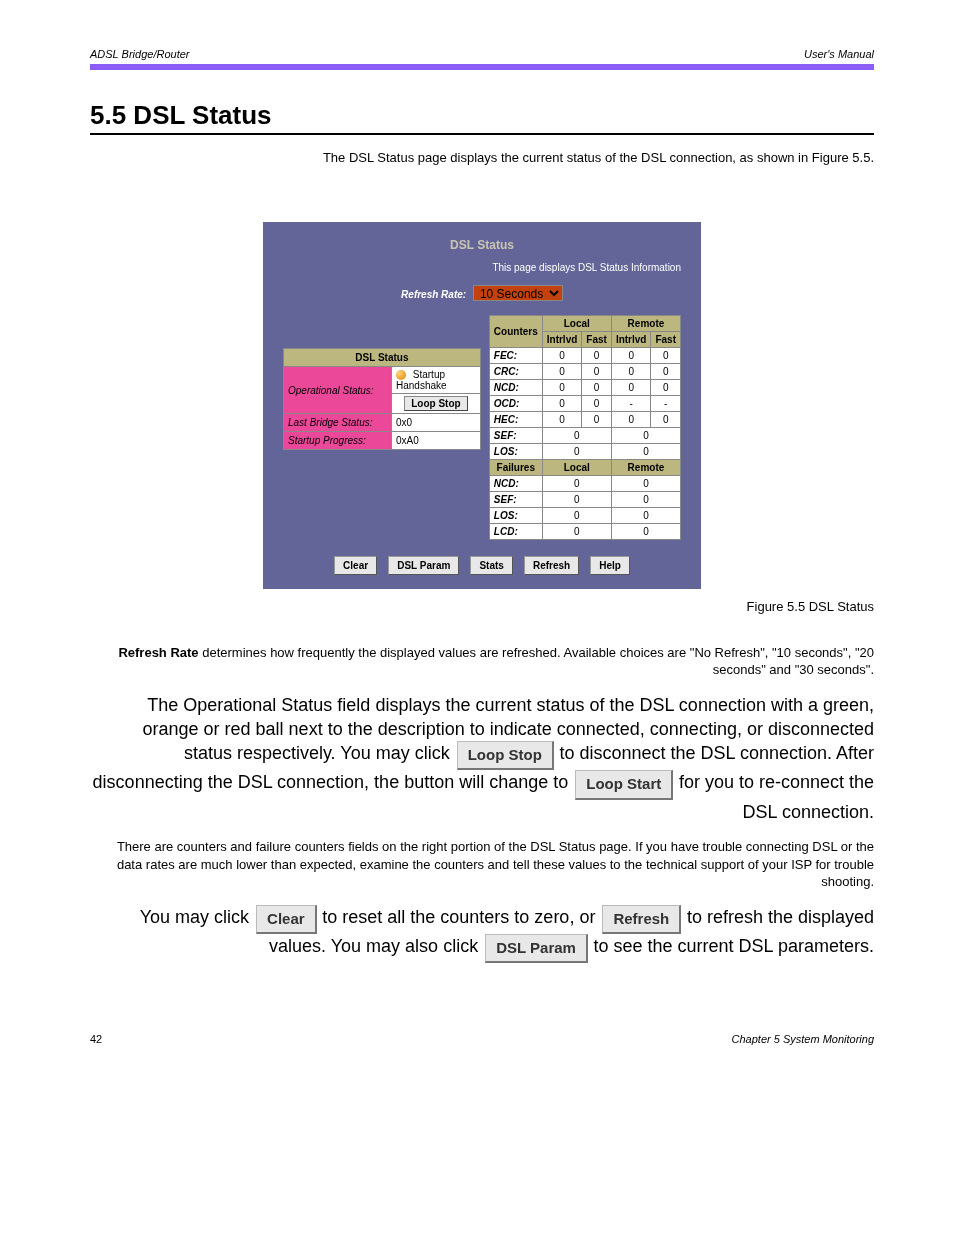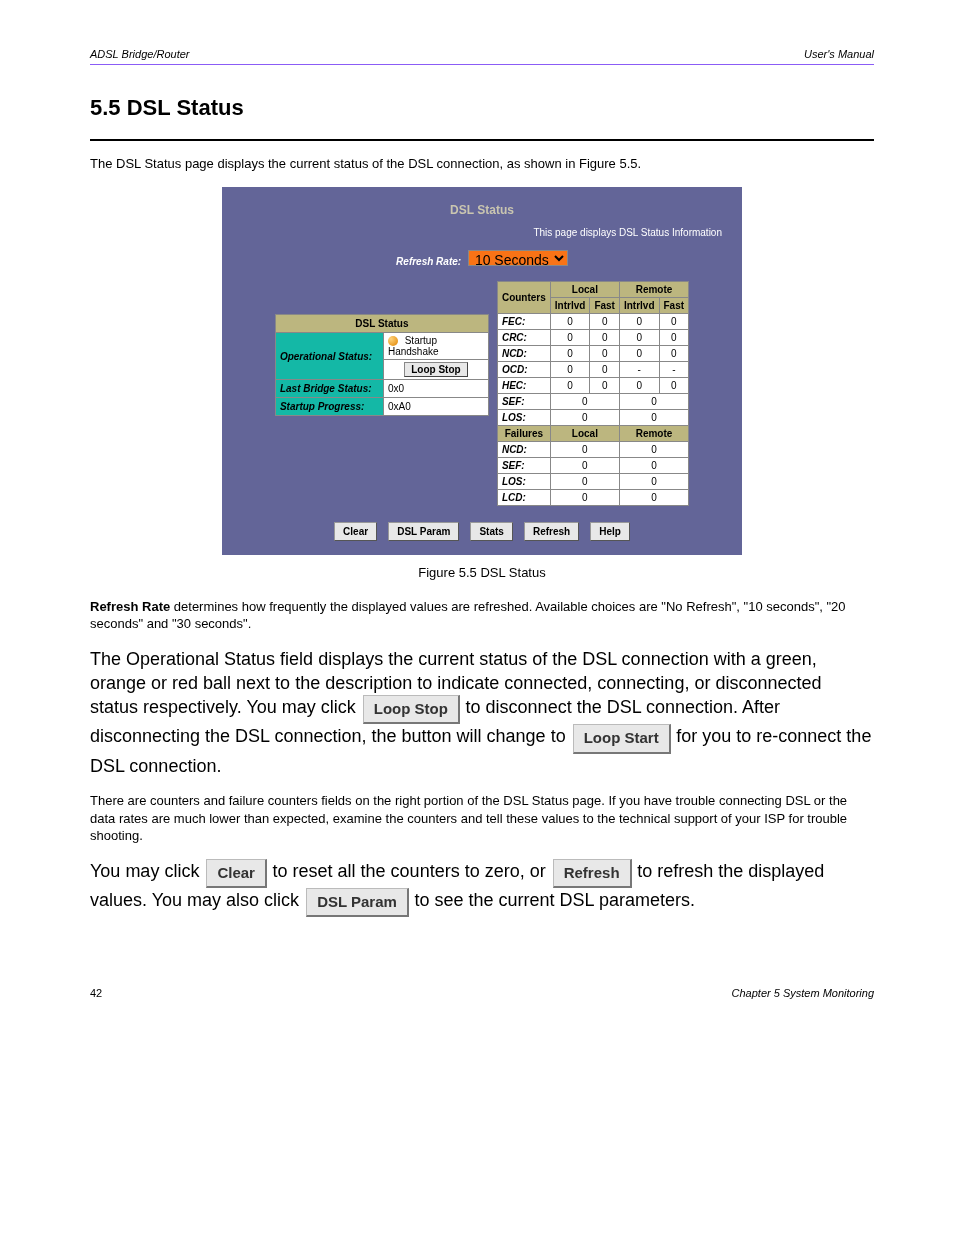--- a/index.html
+++ b/index.html
@@ -12,100 +12,102 @@
   }
   .page {
     padding: 48px 80px 60px 90px;
   }
   .header-row {
     display: flex;
     justify-content: space-between;
     font-size: 11px;
     font-style: italic;
     color: #000;
-    border-bottom: 1px solid #8b5cf6;
+    border-bottom: 6px solid #8b5cf6;
     padding-bottom: 4px;
     margin-bottom: 30px;
     gap: 22px;
   }
   h1.section {
-    font-size: 22px;
+    font-size: 26px;
     font-weight: bold;
     margin: 0 0 2px 0;
     border-bottom: 2px solid #000;
-    padding-bottom: 18px;
+    padding-bottom: 2px;
   }
   .body-text {
     font-size: 13px;
     line-height: 1.35;
     margin: 14px 0;
+    text-align: right;
   }
   .plain-text { font-size: 18px; line-height: 1.35; }
   .fig-caption {
-    text-align: center;
+    text-align: right;
     font-size: 13px;
-    margin: 10px 0 18px 0;
+    margin: 10px 0 30px 0;
   }
 
   
   .panel-wrap {
     display: flex;
     justify-content: center;
     margin: 10px 0 4px 0;
   }
   .panel {
-    width: 520px;
+    width: 438px;
     background: #636598;
     color: #fff;
     padding: 16px 20px 14px 20px;
     font-size: 11px;
+    margin-top: 41px;
   }
   .panel .title {
     text-align: center;
     font-weight: bold;
     color: #c9c5b0;
     font-size: 12px;
     margin-bottom: 10px;
   }
   .panel .sub {
     text-align: right;
     font-size: 10px;
     color: #fff;
     margin-bottom: 12px;
   }
   .panel .refresh-row {
     text-align: center;
     font-size: 10px;
     margin-bottom: 14px;
   }
   .panel .refresh-row select {
-    font-size: 14px;
+    font-size: 12px;
     height: 16px;
     padding: 0 2px;
-    background: #f97316;
+    background: #c2410c;
     border: 1px solid #888;
   }
   .panel .refresh-label { font-style: italic; font-weight: bold; color:#fff; margin-right:4px; }
 
   .tables-row {
     display: flex;
     gap: 8px;
     justify-content: center;
     align-items: flex-start;
     margin-bottom: 16px;
   }
   .tbl { border-collapse: collapse; font-size: 10px; color:#000; }
   .tbl td, .tbl th {
     border: 1px solid #888;
     padding: 2px 4px;
     background: #fff;
   }
   .tbl .hdr  { background: #bcb67f; font-weight: bold; text-align: center; }
   .tbl .hdr2 { background: #bcb67f; font-weight: bold; text-align: right; }
-  .tbl .labcell { font-style: italic; font-weight: bold; text-align: left; background:#14b8a6; }
+  .tbl .labcell { font-style: italic; font-weight: normal; text-align: left; background:#ec4899; }
   .tbl .val  { background:#fff; }
 
   .status-tbl { width: 214px; }
   .status-tbl td { height: 18px; }
   .status-tbl .topspace { border:0; background:#636598; height:34px; }
   .status-tbl .status-header { background:#bcb67f; font-weight:bold; text-align:center; }
   .status-tbl .labcell { width: 108px; }
   .orange-dot {
     display:inline-block; width:10px; height:10px; border-radius:50%;
     background: radial-gradient(circle at 30% 30%, #ffd27a, #e08400);

